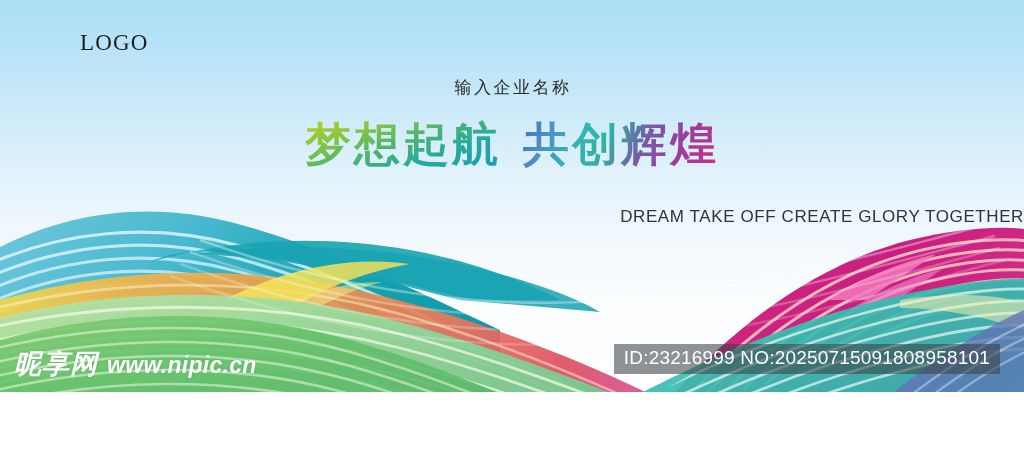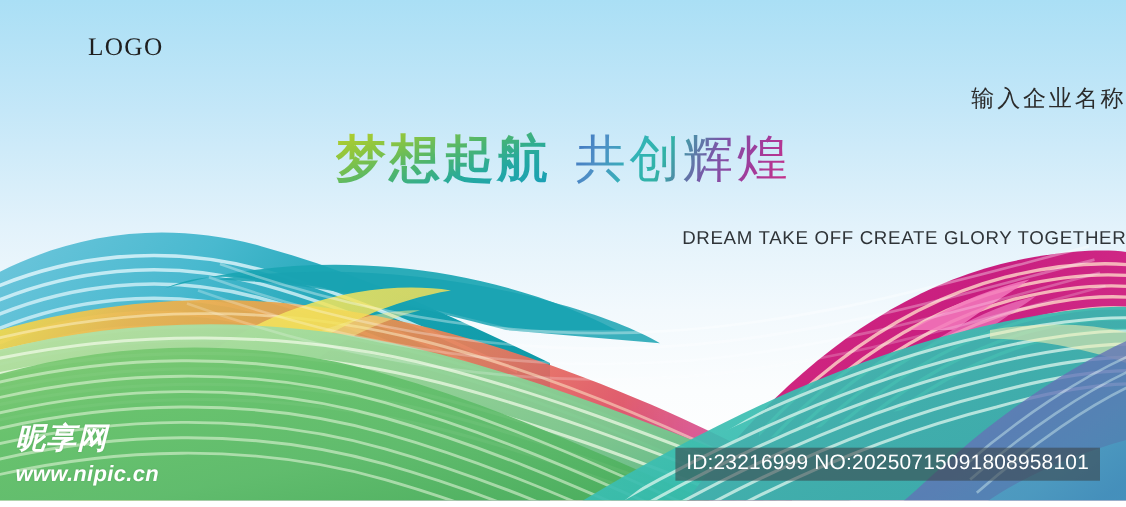--- a/index.html
+++ b/index.html
@@ -3,21 +3,21 @@
 <meta charset="utf-8">
 <style>
   html, body {
     margin: 0;
     padding: 0;
     background: #ffffff;
   }
   #poster {
     position: relative;
     width: 1024px;
-    height: 455px;
+    height: 392px;
     overflow: hidden;
     font-family: "Liberation Sans", "DejaVu Sans", sans-serif;
     background: linear-gradient(to bottom, #aadff5 0%, #c4e7f8 22%, #e2f2fb 45%, #f2f9fd 62%, #fbfdfe 78%, #ffffff 100%);
   }
   #wave-svg {
     position: absolute;
     left: 0; top: 0;
     width: 1024px;
     height: 461px;
     display: block;
@@ -32,22 +32,22 @@
     font-size: 23px;
     letter-spacing: 1.2px;
     color: #1e1e1e;
     font-weight: 400;
     line-height: 1;
   }
   .company {
     position: absolute;
     left: 2px; right: 0;
     top: 79px;
-    text-align: right;
-    font-size: 21px;
+    text-align: center;
+    font-size: 17px;
     letter-spacing: 2.5px;
     color: #2b2b2b;
     font-weight: 400;
     line-height: 1;
   }
   .headline {
     position: absolute;
     left: 0; right: 0;
     top: 120px;
     text-align: center;
@@ -63,21 +63,21 @@
     background-clip: text;
     color: transparent;
     -webkit-text-fill-color: transparent;
   }
   .hl-a {
     font-weight: 700;
     background-image: linear-gradient(160deg, #b8cf2a 0%, #8ec63f 22%, #4db56e 48%, #24a9a0 72%, #1a9fb8 100%);
   }
   .hl-gap { display: inline-block; width: 22px; }
   .hl-b {
-    font-weight: 400;
+    font-weight: 700;
     background-image: linear-gradient(115deg, #3f74c0 0%, #4e8fc6 14%, #32b4b6 30%, #31b2a6 42%, #7a56a8 62%, #a13b9b 80%, #cc2f86 100%);
   }
   .subline {
     position: absolute;
     left: 0; right: 0;
     top: 208px;
     text-align: right;
     font-size: 17px;
     letter-spacing: 0.6px;
     color: #2f3438;
@@ -87,33 +87,32 @@
 
   
   .watermark {
     position: absolute;
     left: 14px;
     bottom: 14px;
     display: flex;
     align-items: baseline;
     gap: 9px;
     user-select: none;
-    flex-direction: column;
   }
   .wm-cn {
     font-size: 27px;
     font-weight: 700;
     font-style: italic;
     color: #ffffff;
     letter-spacing: 1px;
     line-height: 1;
     text-shadow: 0 0 2px rgba(0,0,0,0.12);
   }
   .wm-url {
-    font-size: 20px;
+    font-size: 23px;
     font-weight: 700;
     font-style: italic;
     color: #ffffff;
     letter-spacing: 0.3px;
     line-height: 1;
     text-shadow: 0 0 2px rgba(0,0,0,0.12);
   }
 
   
   .idbar {

